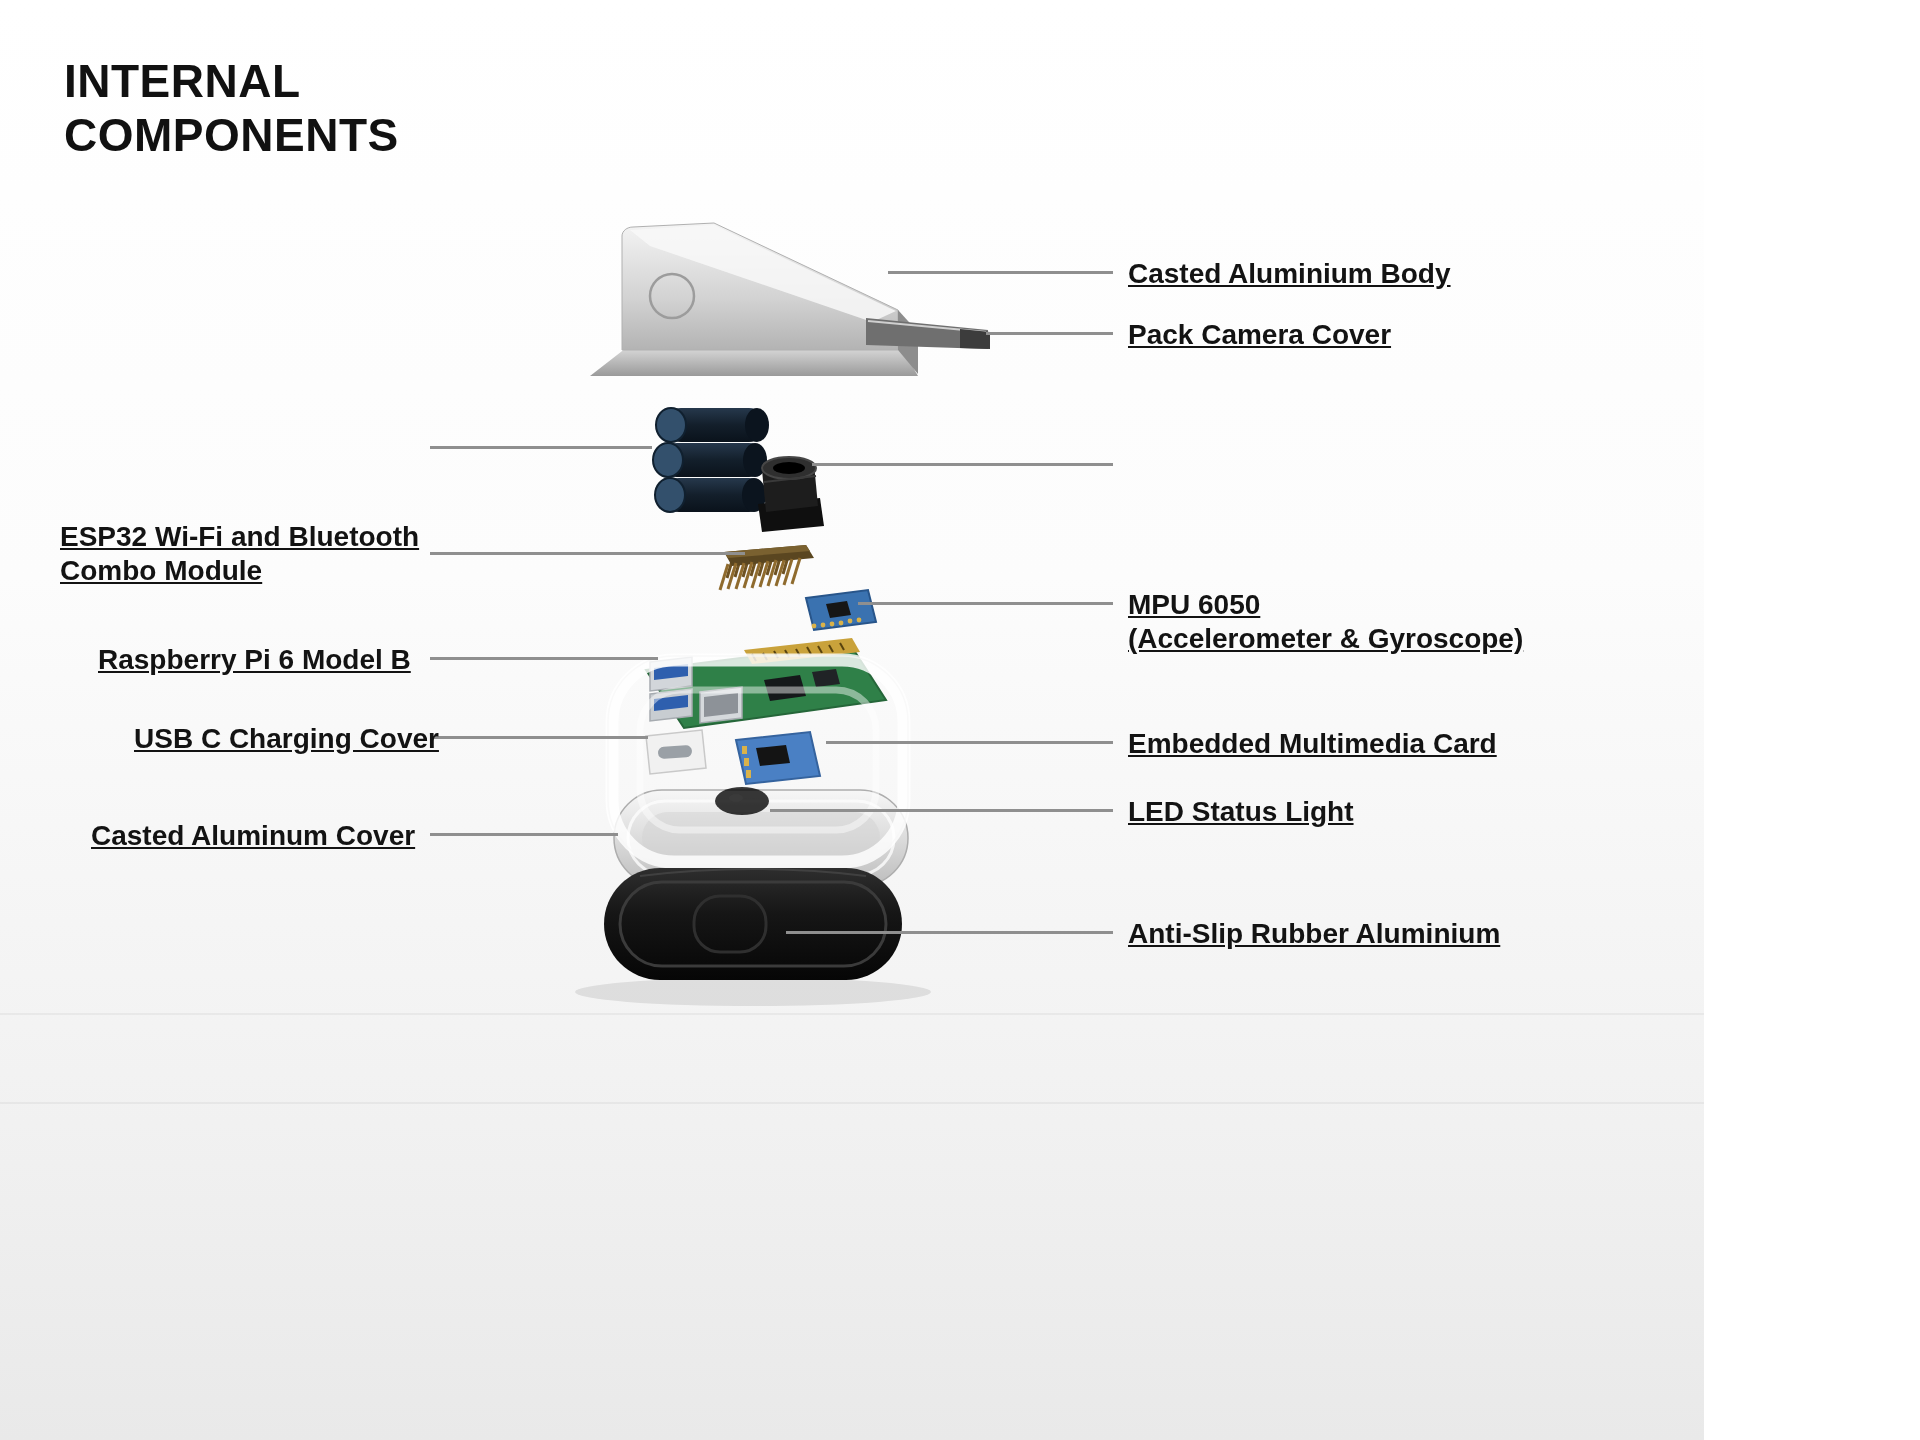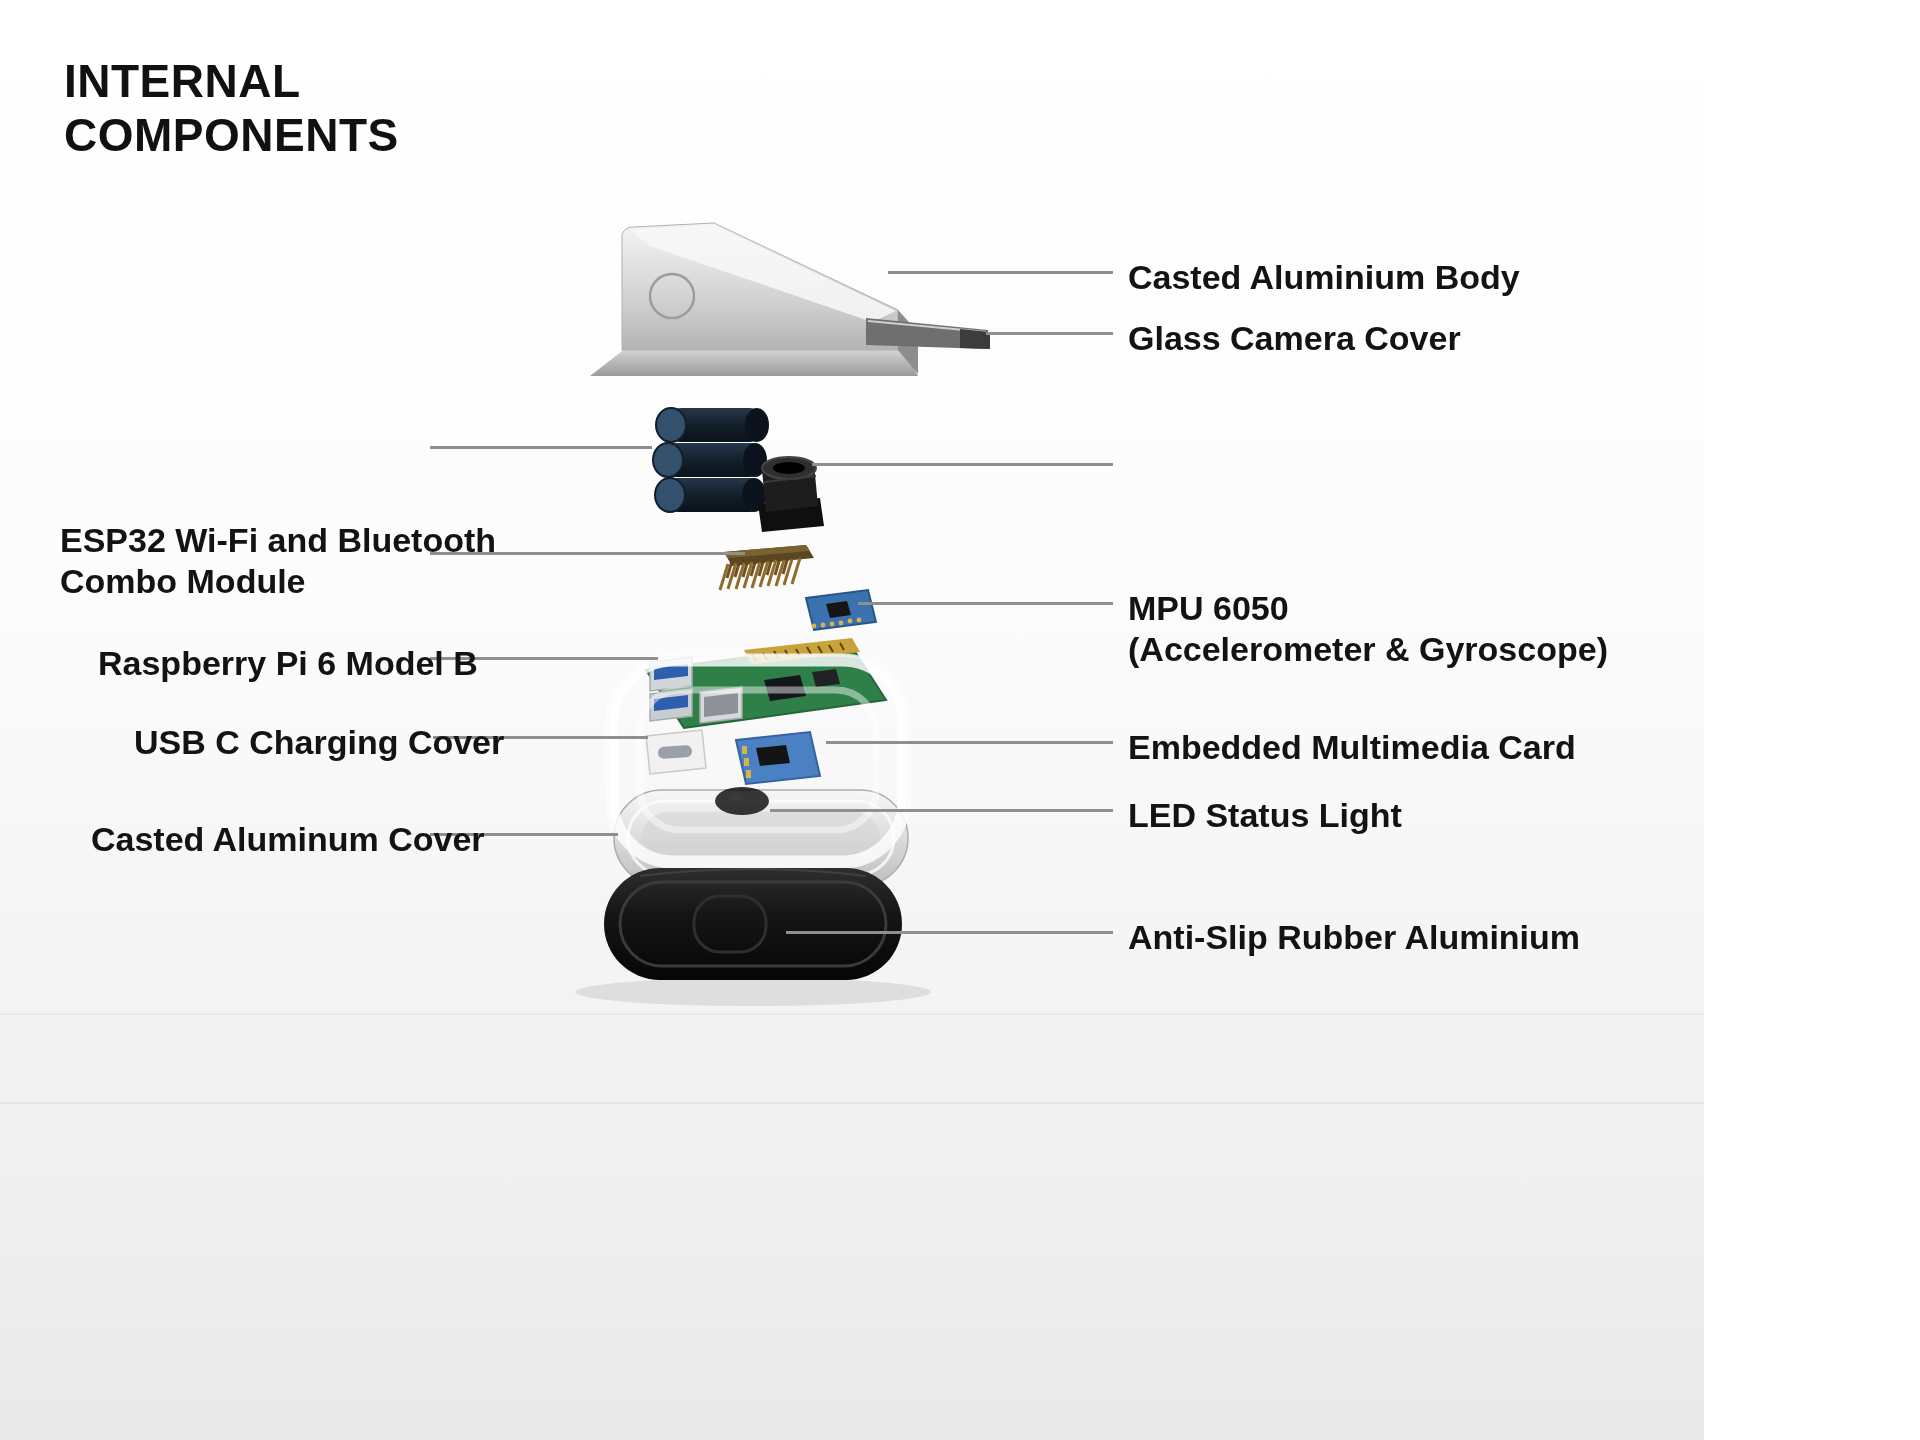--- a/index.html
+++ b/index.html
@@ -8,22 +8,22 @@
     background:linear-gradient(180deg,#ffffff 0%,#fcfcfc 40%,#f1f1f1 78%,#e9e9e9 100%);
     font-family:"Liberation Sans",sans-serif;color:#111111;
   }
   .bg-seam{position:absolute;left:0;width:100%;height:2px;background:rgba(0,0,0,0.045);}
   .title{
     position:absolute;left:64px;top:54px;
     font-size:46px;font-weight:bold;line-height:1.18;letter-spacing:0.5px;
     white-space:pre-line;color:#111111;
   }
   .label{
-    position:absolute;font-size:34px;font-weight:bold;line-height:1.2;
-    white-space:pre-line;color:#131313;
+    position:absolute;font-size:28px;font-weight:bold;line-height:1.2;
+    white-space:pre-line;color:#131313;text-decoration:underline;
   }
   .leader{position:absolute;height:3px;background:#8f8f8f;}
   svg{position:absolute;left:0;top:0;}
 </style>
 </head>
 <body>
 
 <div class="canvas">
 
   <div class="bg-seam" style="top:1013px"></div>
@@ -212,20 +212,20 @@
   <div class="leader" style="left:770px;top:809px;width:343px"></div>
   <div class="leader" style="left:786px;top:931px;width:327px"></div>
 
   <div class="label" style="left:60px;top:520px">ESP32 Wi-Fi and Bluetooth
 Combo Module</div>
   <div class="label" style="left:98px;top:643px">Raspberry Pi 6 Model B</div>
   <div class="label" style="left:134px;top:722px">USB C Charging Cover</div>
   <div class="label" style="left:91px;top:819px">Casted Aluminum Cover</div>
 
   <div class="label" style="left:1128px;top:257px">Casted Aluminium Body</div>
-  <div class="label" style="left:1128px;top:318px">Glass Camera Cover</div>
+  <div class="label" style="left:1128px;top:318px">Pack Camera Cover</div>
   <div class="label" style="left:1128px;top:588px">MPU 6050
 (Accelerometer &amp; Gyroscope)</div>
   <div class="label" style="left:1128px;top:727px">Embedded Multimedia Card</div>
   <div class="label" style="left:1128px;top:795px">LED Status Light</div>
   <div class="label" style="left:1128px;top:917px">Anti-Slip Rubber Aluminium</div>
 
 </div>
 
 </body></html>

